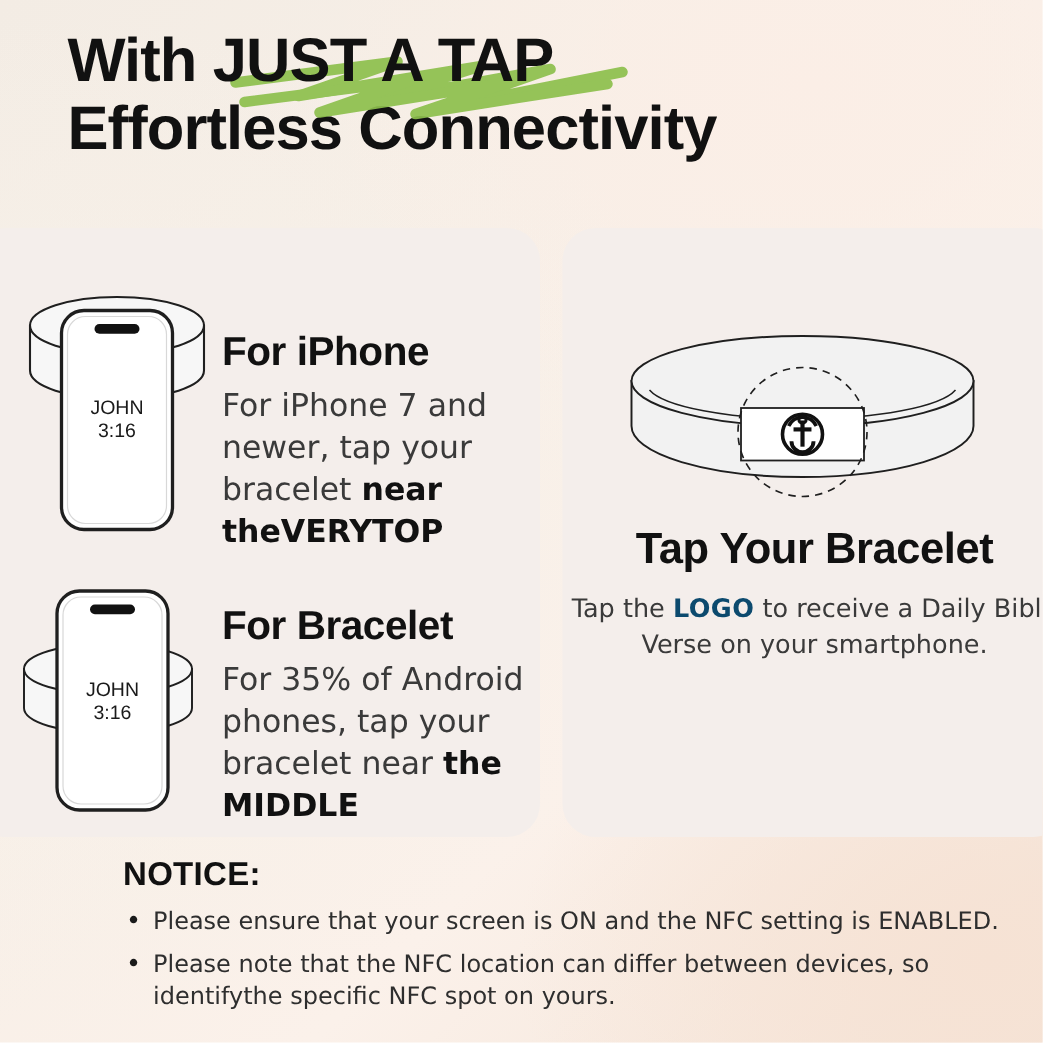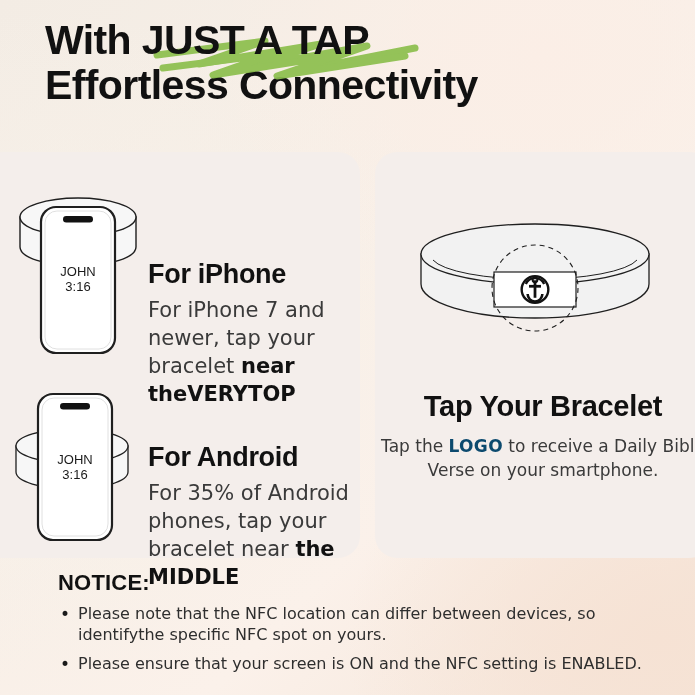--- a/index.html
+++ b/index.html
@@ -31,21 +31,20 @@
     border-radius:22px;
   }
   .card-left  { left:-18px; top:152px; width:378px; height:406px; }
   .card-right { left:375px; top:152px; width:336px; height:406px; }
 
   
   .panel { position:absolute; }
   .panel-head {
     font-weight:bold; font-size:26px; color:#111; letter-spacing:-0.3px;
     white-space:nowrap;
-    margin-top:40px;
   }
   .panel-body {
     font-size:21px; line-height:1.33; color:#3a3a3a;
     font-family:"DejaVu Sans", sans-serif;
   }
   .panel-body b { font-weight:bold; color:#111; }
 
   
   .p-iphone      { left:148px; top:219px; width:220px; }
   .p-iphone .panel-head { font-size:27px; }
@@ -62,21 +61,21 @@
   .p-right .panel-body { margin-top:12px; font-size:17px; line-height:1.4; }
   .p-right .logoword { font-weight:bold; color:#0c4a6e; letter-spacing:0.3px; }
 
   
   .illus { position:absolute; }
   .illus-iphone  { left:8px;  top:185px; }
   .illus-android { left:8px;  top:388px; }
   .illus-band    { left:415px; top:222px; }
 
   
-  .notice { position:absolute; left:58px; top:570px; width:600px; }
+  .notice { position:absolute; left:82px; top:570px; width:600px; }
   .notice-title {
     font-weight:bold; font-size:22px; color:#111; letter-spacing:0.2px;
   }
   .notice-list { margin-top:6px; }
   .notice-item {
     position:relative; padding-left:20px; margin-top:8px;
     font-size:16px; line-height:1.3; color:#2e2e2e;
     font-family:"DejaVu Sans", sans-serif;
   }
   .notice-item::before {
@@ -167,34 +166,34 @@
   </div>
 
   <div class="panel p-iphone">
     <div class="panel-head">For iPhone</div>
     <div class="panel-body">
       <span>For iPhone 7 and newer, tap your bracelet </span><b>near theVERYTOP</b>
     </div>
   </div>
 
   <div class="panel p-android">
-    <div class="panel-head">For Android</div>
+    <div class="panel-head">For Bracelet</div>
     <div class="panel-body">
       <span>For 35% of Android phones, tap your bracelet near </span><b>the MIDDLE</b>
     </div>
   </div>
 
   <div class="panel p-right">
     <div class="panel-head">Tap Your Bracelet</div>
     <div class="panel-body">
       <span>Tap the </span><span class="logoword">LOGO</span><span> to receive a Daily Bible Verse on your smartphone.</span>
     </div>
   </div>
 
   <div class="notice">
     <div class="notice-title">NOTICE:</div>
     <div class="notice-list">
+      <div class="notice-item">Please ensure that your screen is ON and the NFC setting is ENABLED.</div>
       <div class="notice-item">Please note that the NFC location can differ between devices, so identifythe specific NFC spot on yours.</div>
-      <div class="notice-item">Please ensure that your screen is ON and the NFC setting is ENABLED.</div>
     </div>
   </div>
 
 </div>
 
 </body></html>

